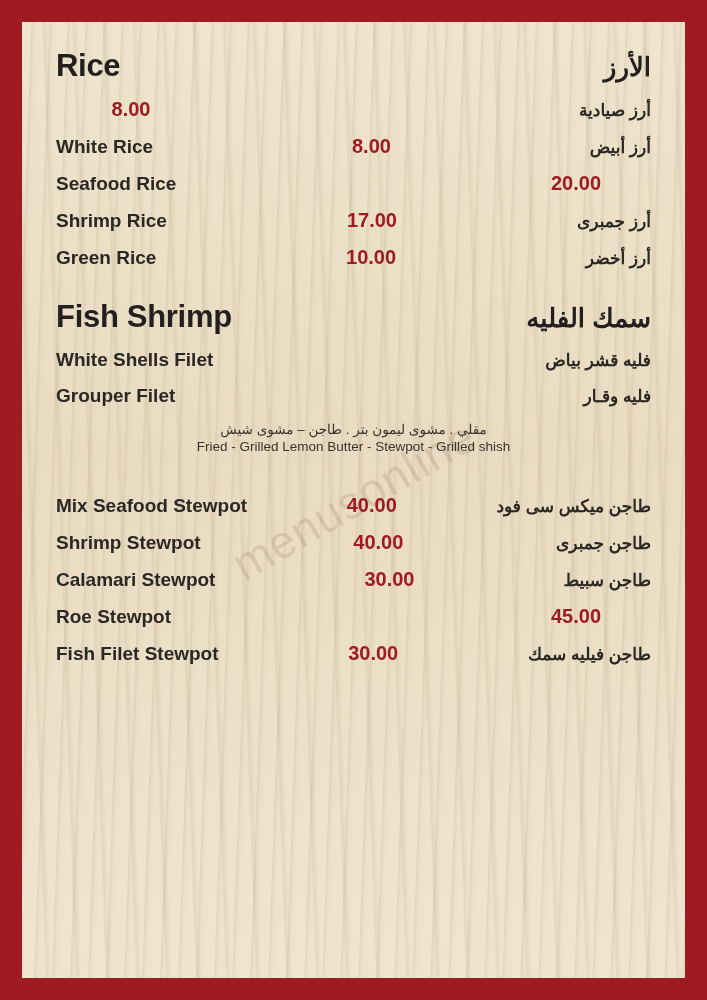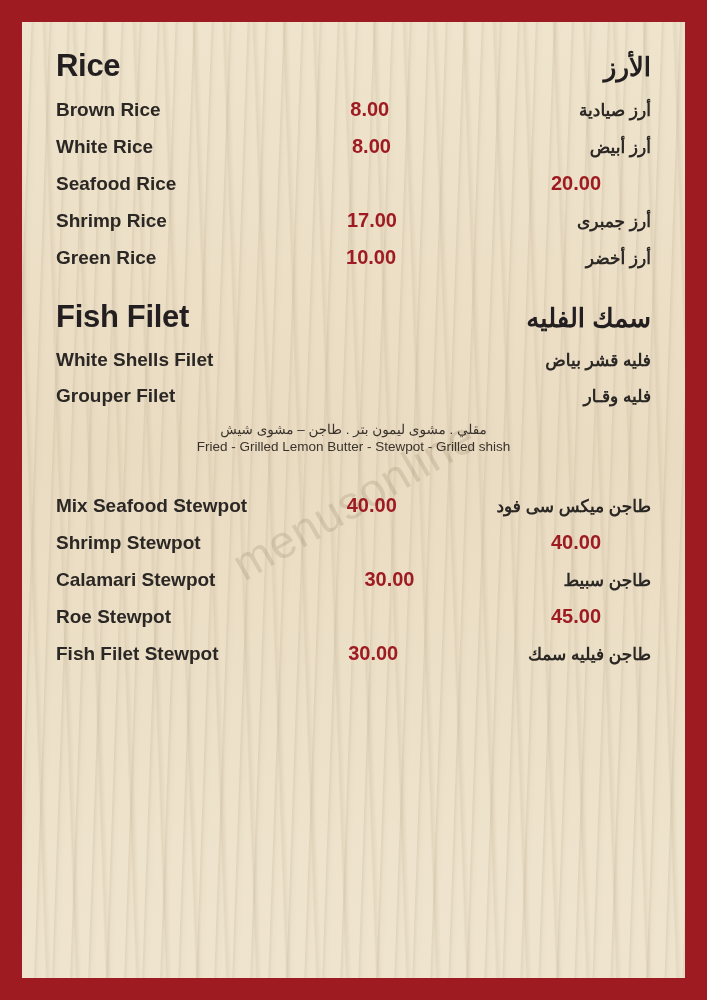--- a/index.html
+++ b/index.html
@@ -139,21 +139,20 @@
 
   <div class="content">
 
     <div class="section">
       <div class="section-head">
         <div class="section-title-en">Rice</div>
         <div class="section-title-ar">الأرز</div>
       </div>
 
       <div class="item-row">
-        <div class="item-en">Brown Rice</div>
         <div class="item-price">8.00</div>
         <div class="item-ar">أرز صيادية</div>
       </div>
       <div class="item-row">
         <div class="item-en">White Rice</div>
         <div class="item-price">8.00</div>
         <div class="item-ar">أرز أبيض</div>
       </div>
       <div class="item-row">
         <div class="item-en">Seafood Rice</div>
@@ -168,21 +167,21 @@
         <div class="item-en">Green Rice</div>
         <div class="item-price">10.00</div>
         <div class="item-ar">أرز أخضر</div>
       </div>
     </div>
 
     <div class="spacer-md"></div>
 
     <div class="section">
       <div class="section-head">
-        <div class="section-title-en">Fish Filet</div>
+        <div class="section-title-en">Fish Shrimp</div>
         <div class="section-title-ar">سمك الفليه</div>
       </div>
 
       <div class="item-row no-price">
         <div class="item-en">White Shells Filet</div>
         <div class="item-price"></div>
         <div class="item-ar">فليه قشر بياض</div>
       </div>
       <div class="item-row no-price">
         <div class="item-en">Grouper Filet</div>
@@ -201,20 +200,21 @@
     <div class="section">
 
       <div class="item-row">
         <div class="item-en">Mix Seafood Stewpot</div>
         <div class="item-price">40.00</div>
         <div class="item-ar">طاجن ميكس سى فود</div>
       </div>
       <div class="item-row">
         <div class="item-en">Shrimp Stewpot</div>
         <div class="item-price">40.00</div>
+        <div class="item-ar">طاجن جمبرى</div>
       </div>
       <div class="item-row">
         <div class="item-en">Calamari Stewpot</div>
         <div class="item-price">30.00</div>
         <div class="item-ar">طاجن سبيط</div>
       </div>
       <div class="item-row">
         <div class="item-en">Roe Stewpot</div>
         <div class="item-price">45.00</div>
       </div>

